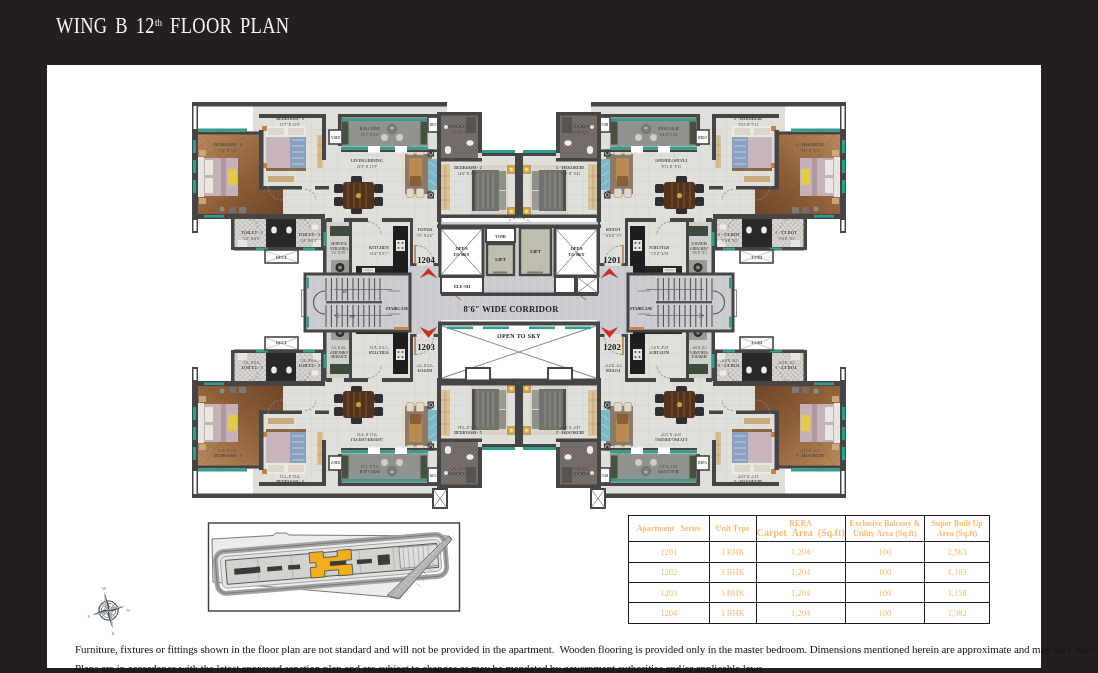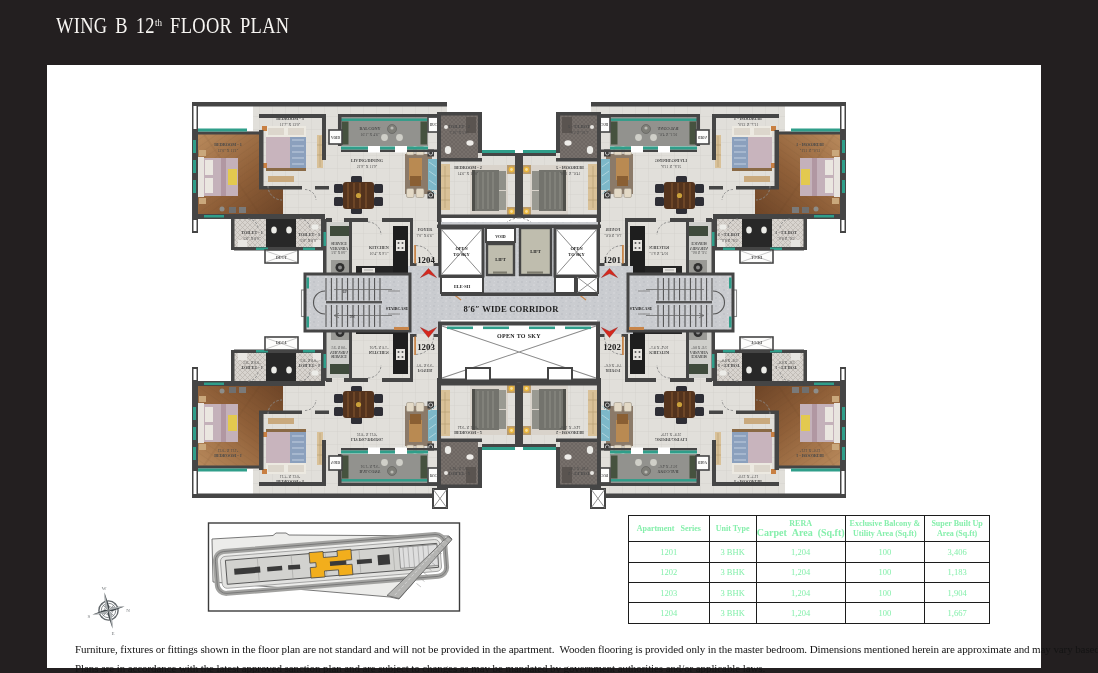--- a/index.html
+++ b/index.html
@@ -1,19 +1,19 @@
 <!DOCTYPE html>
 <html><head><meta charset="utf-8">
 <style>
 html,body{margin:0;padding:0;background:#231f20;width:1098px;height:673px;overflow:hidden}
 #page{position:relative;width:990px;height:673px;background:#231f20;font-family:"Liberation Serif",serif}
 #panel{position:absolute;left:47px;top:65px;width:994px;height:603px;background:#fff}
 #title{position:absolute;left:56px;top:12.5px;color:#f7f5f2;font-size:22.5px;letter-spacing:0.4px;word-spacing:3.5px;white-space:nowrap;transform:scaleX(0.82);transform-origin:0 0}
 #title sup{font-size:11px;vertical-align:7px;letter-spacing:0.2px}
-table{position:absolute;left:628px;top:515px;border-collapse:collapse;table-layout:fixed;color:#86efac}
+table{position:absolute;left:628px;top:515px;border-collapse:collapse;table-layout:fixed;color:#fdba74}
 td,th{border:1.2px solid #1c1c1c;text-align:center;vertical-align:middle;padding:0;font-family:"Liberation Serif",serif}
 th{font-size:8px;font-weight:bold;line-height:9.5px}
 td{font-size:8.5px;height:19.4px}
 #disc{position:absolute;left:75px;top:640px;width:940px;color:#141414;font-size:11px;line-height:19px;letter-spacing:-0.10px;white-space:nowrap}
 </style></head>
 <body>
 <div id="page">
 <div id="panel"></div>
 <div id="title">WING B 12<sup>th</sup> FLOOR PLAN</div>
 <svg width="1098" height="673" viewBox="0 0 1098 673" style="position:absolute;left:0;top:0">
@@ -387,38 +387,38 @@
 <th style="width:47px">Unit Type</th>
 <th style="width:79px">RERA<br><span style="font-size:10px">Carpet&nbsp;&nbsp;Area&nbsp;&nbsp;(Sq.ft)</span></th>
 <th style="width:80px">Exclusive Balcony &amp;<br>Utility Area (Sq.ft)</th>
 <th style="width:65px">Super Built Up<br>Area (Sq.ft)</th>
 </tr>
 <tr>
           <td>1201</td>
           <td>3 BHK</td>
           <td>1,204</td>
           <td>100</td>
-          <td>3,406</td>
+          <td>2,563</td>
         </tr>
 <tr>
           <td>1202</td>
           <td>3 BHK</td>
           <td>1,204</td>
           <td>100</td>
           <td>1,183</td>
         </tr>
 <tr>
           <td>1203</td>
           <td>3 BHK</td>
           <td>1,204</td>
           <td>100</td>
-          <td>1,904</td>
+          <td>3,158</td>
         </tr>
 <tr>
           <td>1204</td>
           <td>3 BHK</td>
           <td>1,204</td>
           <td>100</td>
-          <td>1,667</td>
+          <td>1,382</td>
         </tr>
 </tbody>
     </table>
 <div id="disc">Furniture, fixtures or fittings shown in the floor plan are not standard and will not be provided in the apartment.&nbsp; Wooden flooring is provided only in the master bedroom. Dimensions mentioned herein are approximate and may vary based on selected apartment.<br>Plans are in accordance with the latest approved sanction plan and are subject to changes as may be mandated by government authorities and/or applicable laws.</div>
 </div>
 </body></html>

